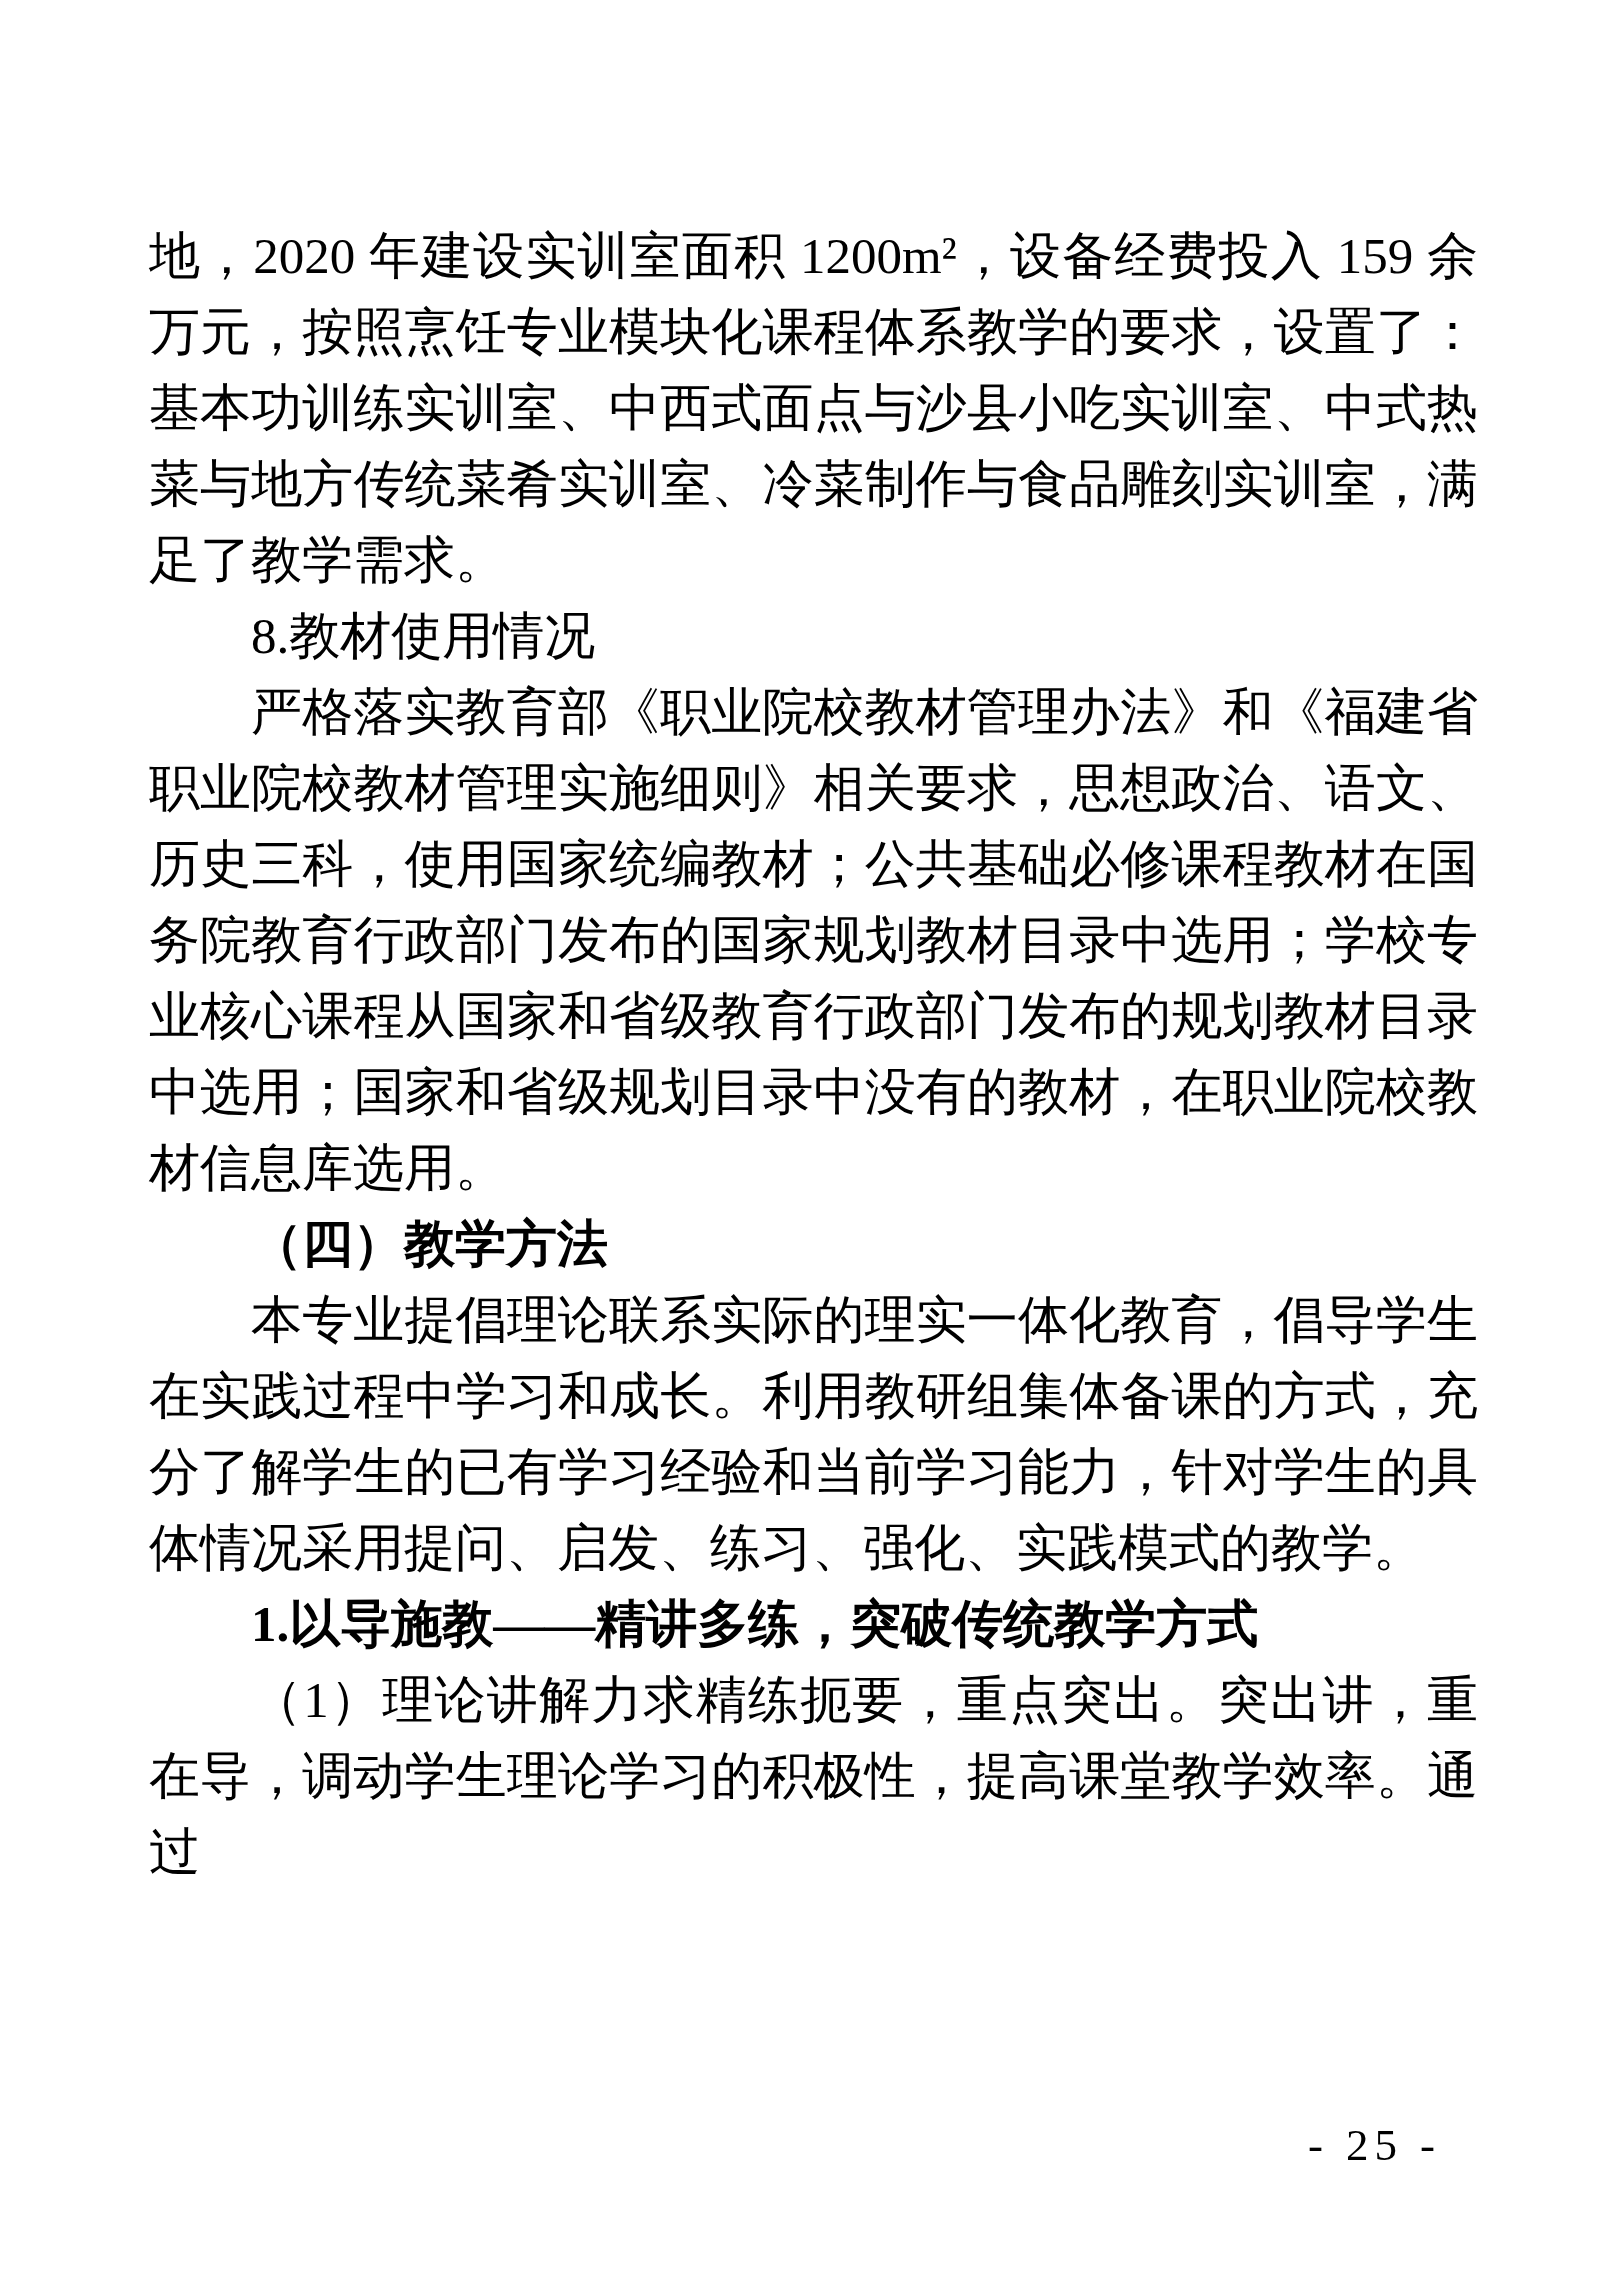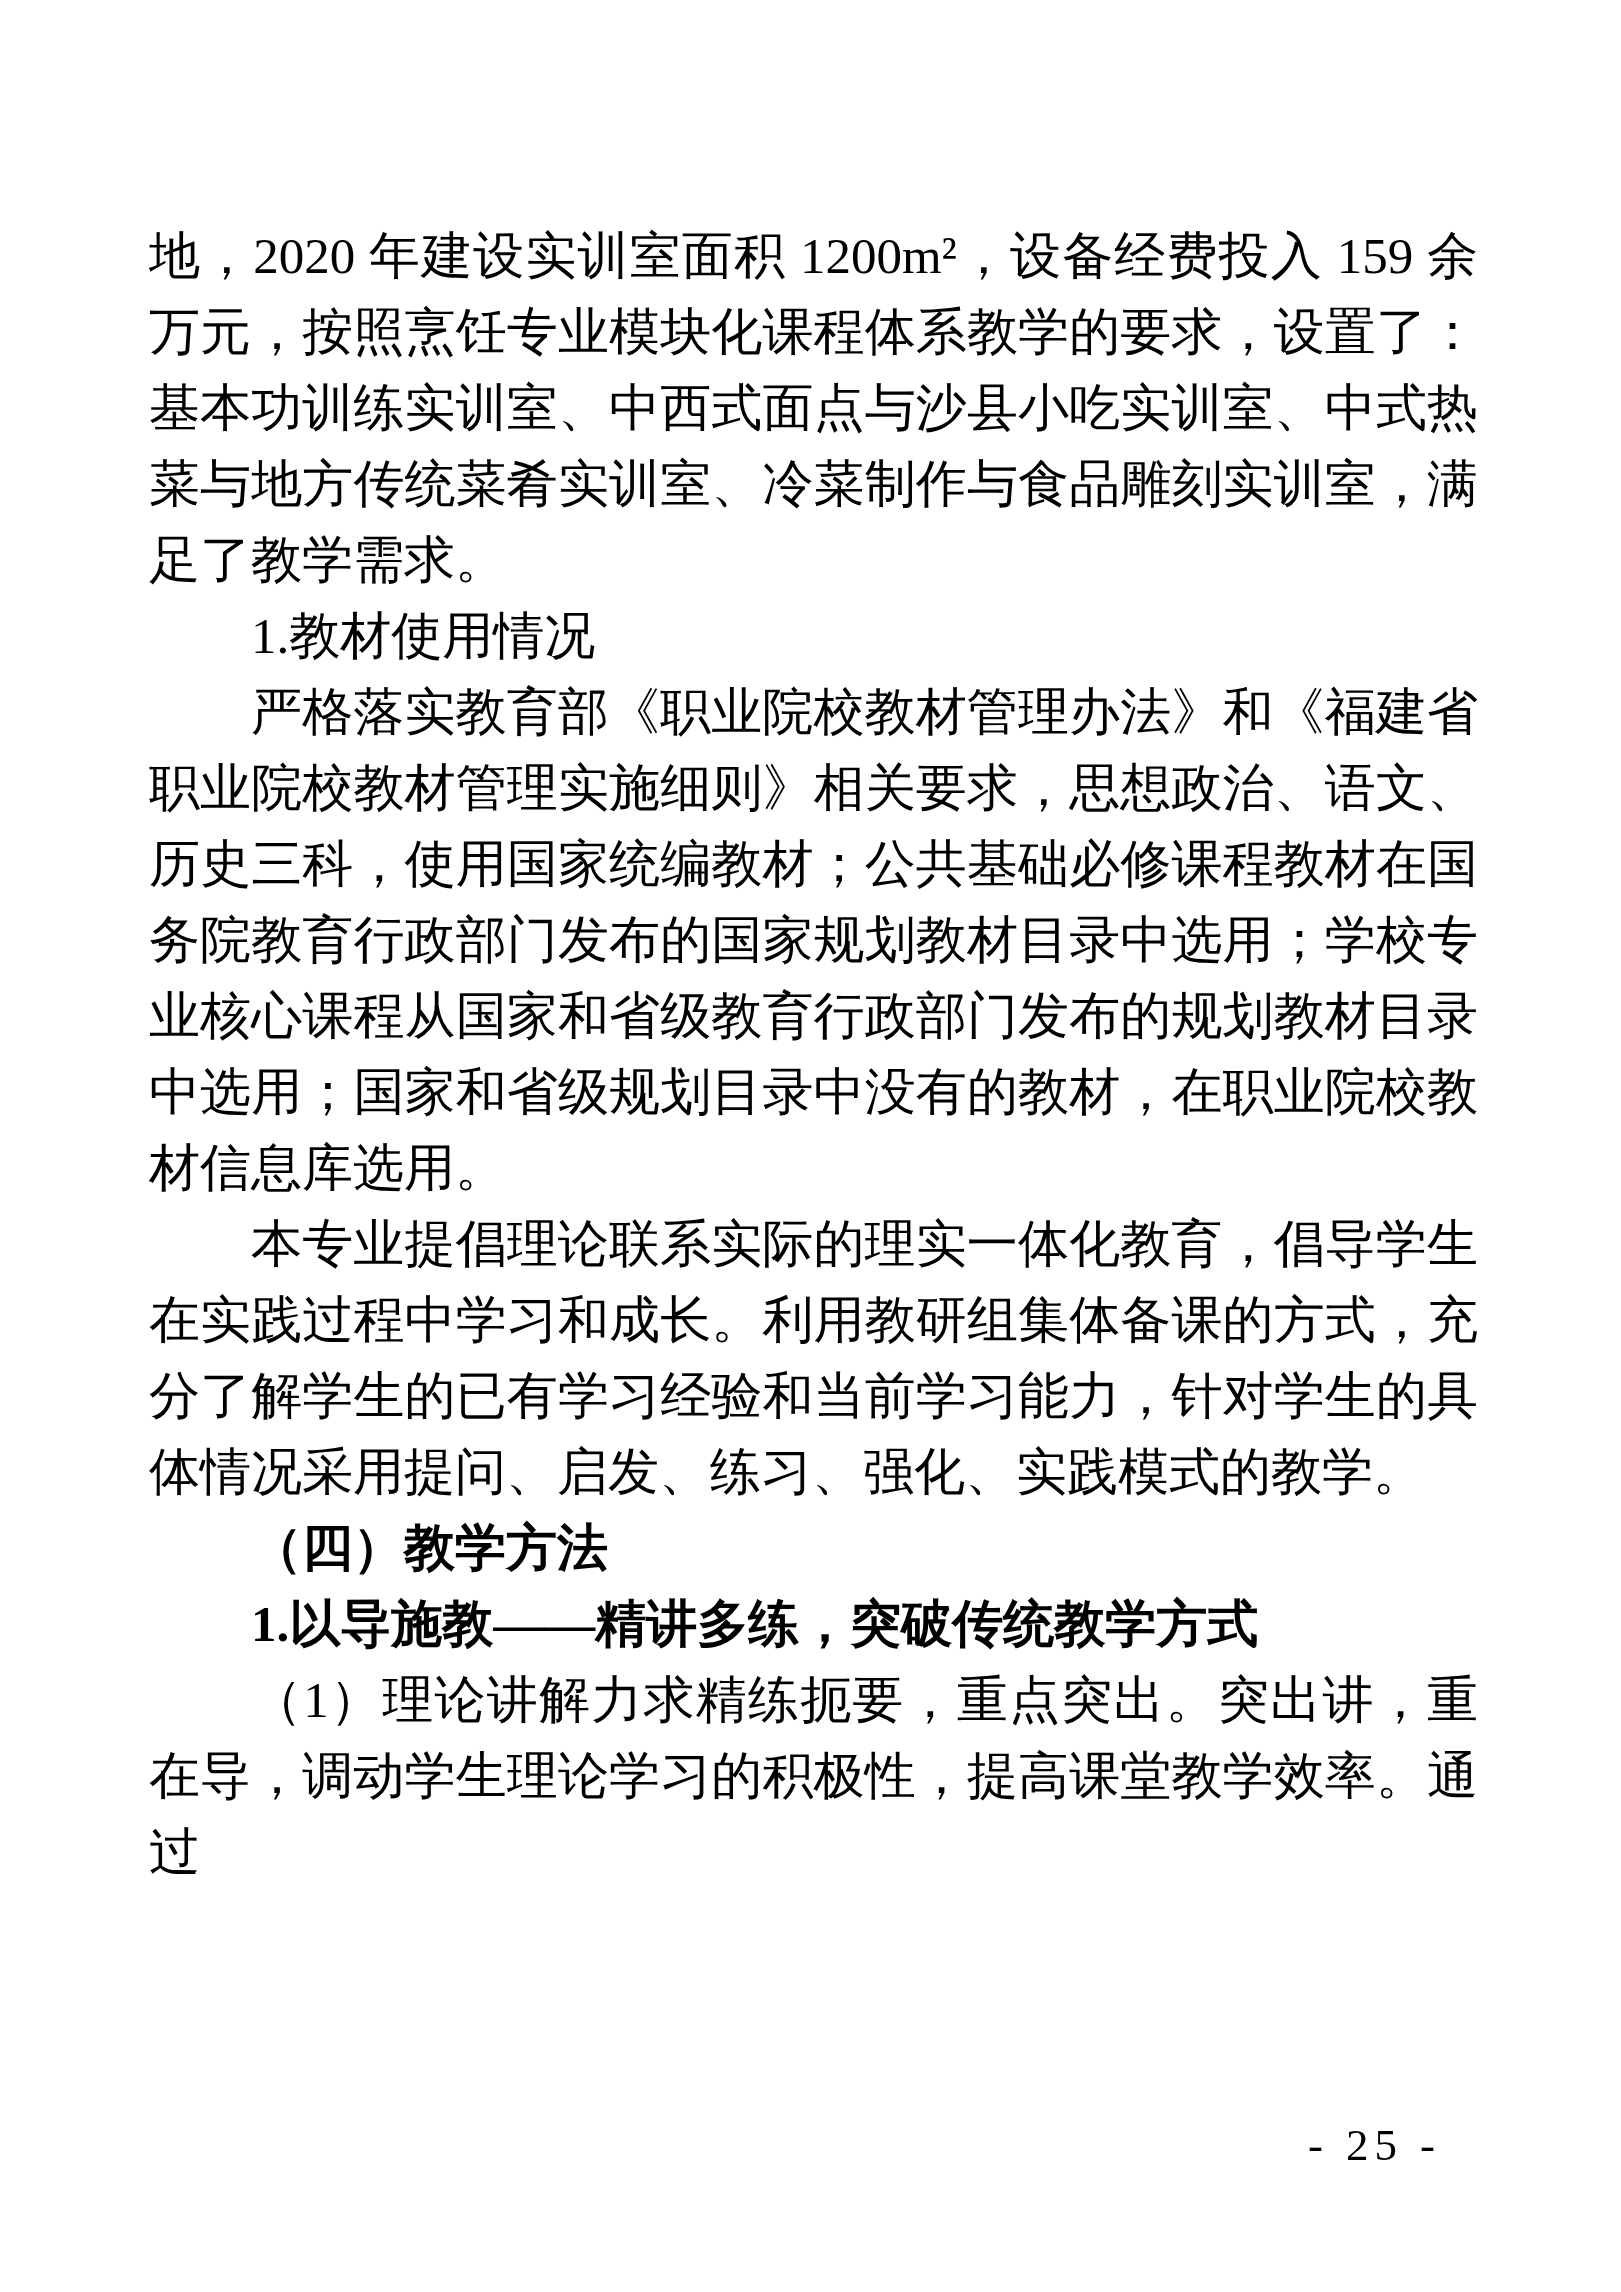--- a/index.html
+++ b/index.html
@@ -47,22 +47,22 @@
     letter-spacing: 5.9px;
     white-space: pre;
   }
 </style>
 </head>
 <body>
 
 <div class="page">
   <div class="doc-body">
       <p class="para">地，2020 年建设实训室面积 1200m²，设备经费投入 159 余万元，按照烹饪专业模块化课程体系教学的要求，设置了：基本功训练实训室、中西式面点与沙县小吃实训室、中式热菜与地方传统菜肴实训室、冷菜制作与食品雕刻实训室，满足了教学需求。</p>
-      <p class="para indent">1.教材使用情况</p>
+      <p class="para indent">8.教材使用情况</p>
       <p class="para indent">严格落实教育部《职业院校教材管理办法》和《福建省职业院校教材管理实施细则》相关要求，思想政治、语文、历史三科，使用国家统编教材；公共基础必修课程教材在国务院教育行政部门发布的国家规划教材目录中选用；学校专业核心课程从国家和省级教育行政部门发布的规划教材目录中选用；国家和省级规划目录中没有的教材，在职业院校教材信息库选用。</p>
+      <p class="para indent bold">（四）教学方法</p>
       <p class="para indent">本专业提倡理论联系实际的理实一体化教育，倡导学生在实践过程中学习和成长。利用教研组集体备课的方式，充分了解学生的已有学习经验和当前学习能力，针对学生的具体情况采用提问、启发、练习、强化、实践模式的教学。</p>
-      <p class="para indent bold">（四）教学方法</p>
       <p class="para indent bold">1.以导施教——精讲多练，突破传统教学方式</p>
       <p class="para indent">（1）理论讲解力求精练扼要，重点突出。突出讲，重在导，调动学生理论学习的积极性，提高课堂教学效率。通过</p>
     </div>
   <div class="page-number">- 25 -</div>
 </div>
 
 
 </body></html>

